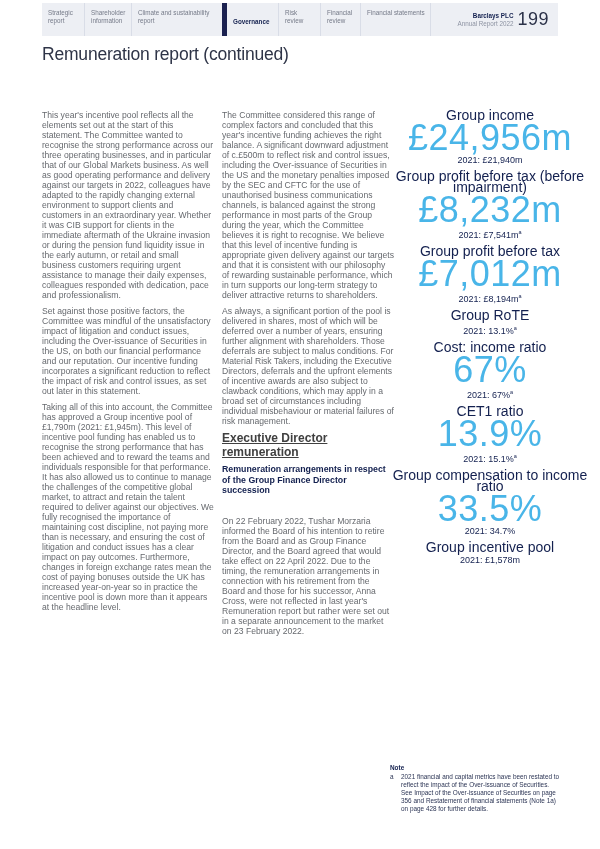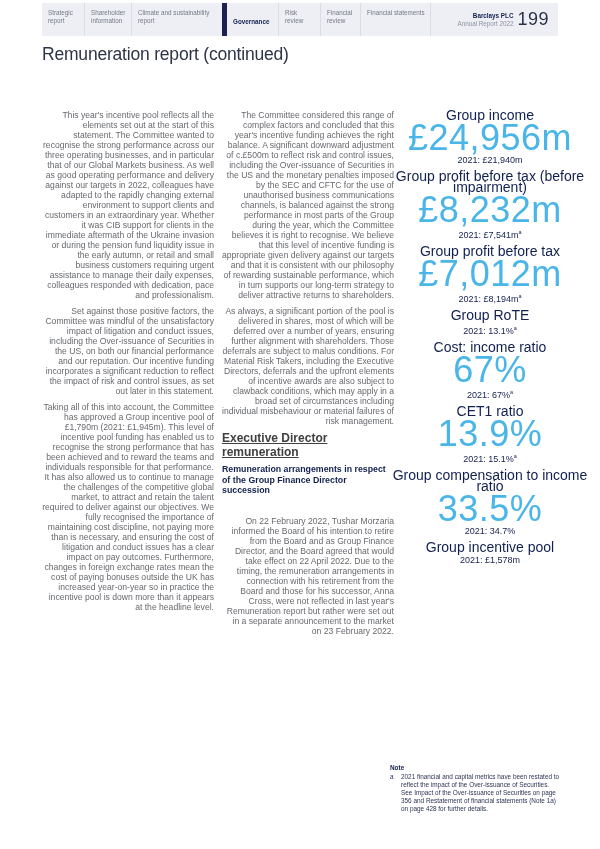--- a/index.html
+++ b/index.html
@@ -21,21 +21,21 @@
   .page-num{font-size:18px;color:#2b3148;letter-spacing:0.5px;}
 
   
   .title{position:absolute;left:42px;top:44px;font-size:17.5px;font-weight:400;
          color:#2e3447;letter-spacing:-0.2px;}
 
   
   .col{position:absolute;top:110px;width:172px;}
   .col1{left:42px;}
   .col2{left:222px;}
-  .col p{margin:0 0 6px 0;font-size:8.6px;line-height:10px;color:#66696e;text-align:right;}
+  .col p{margin:0 0 6px 0;font-size:8.6px;line-height:10px;color:#66696e;}
   .col h2{margin:3px 0 5px 0;font-size:12px;line-height:13.5px;font-weight:bold;color:#404040;text-decoration:underline;}
   .col h3{margin:0 0 20px 0;font-size:8.8px;line-height:10.5px;font-weight:bold;color:#13204f;}
 
   
   .sidebar{position:absolute;left:388px;top:110px;width:204px;text-align:center;}
   .metric{margin-bottom:5px;}
   .m-label{font-size:14px;font-weight:normal;color:#13204f;line-height:11px;margin-bottom:2px;}
   .m-value{font-size:36px;line-height:30px;color:#49b5e8;font-weight:400;letter-spacing:0.5px;margin:2px 0;}
   .m-prior{font-size:9px;font-weight:normal;color:#13204f;line-height:11px;margin-top:2px;}
   .m-prior sup{font-size:5.5px;}

